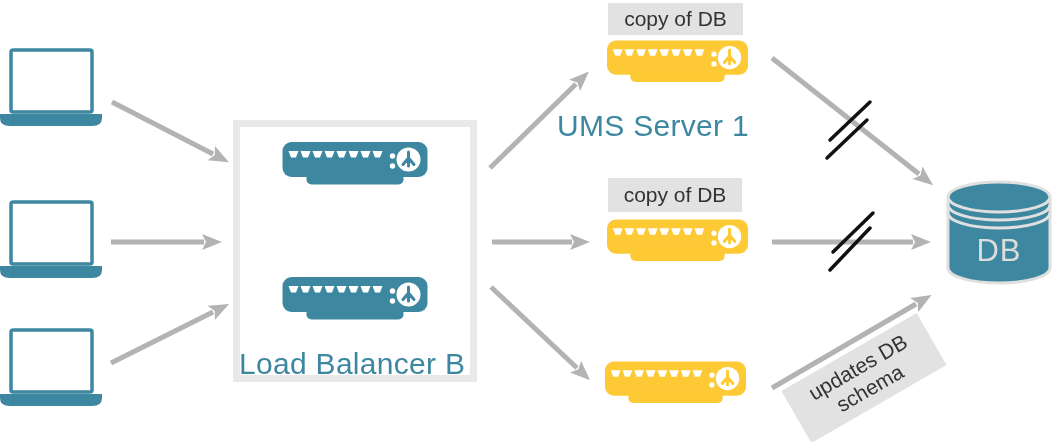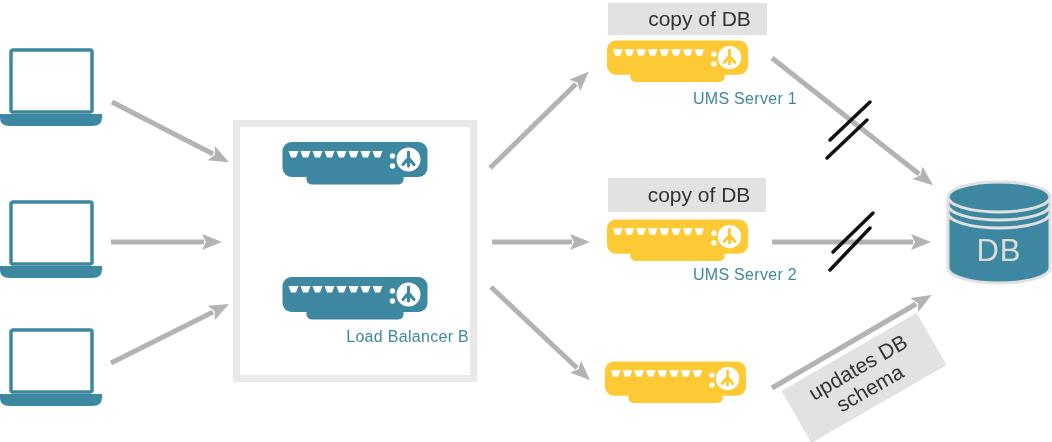--- a/index.html
+++ b/index.html
@@ -31,28 +31,28 @@
   .srv-teal .srv-body{fill:var(--teal);}
   .srv-yellow .srv-body{fill:var(--yellow);}
   .srv-teeth{fill:#ffffff;}
   .srv-dot{fill:#ffffff;}
   .srv-circle{fill:#ffffff;}
   .srv-teal .srv-branch{stroke:var(--teal);}
   .srv-yellow .srv-branch{stroke:var(--yellow);}
   .srv-branch{fill:none;stroke-width:3;stroke-linecap:round;stroke-linejoin:round;}
   
   .node-label{
-    color:var(--teal);font-size:16px;text-align:right;white-space:nowrap;
+    color:var(--teal);font-size:30px;text-align:left;white-space:nowrap;
     letter-spacing:0.3px;
+    margin-top:19px;
   }
   .badge{
     background:var(--badge-bg);color:var(--badge-text);font-size:21px;
     text-align:center;display:flex;align-items:center;justify-content:center;
     white-space:nowrap;
-    padding-left:24px;
   }
   .db-text{
     color:var(--db-label);font-size:31px;text-align:center;letter-spacing:1px;
   }
   .schema-note{
     left:786px;top:348px;width:156px;height:60px;
     background:var(--badge-bg);color:var(--badge-text);font-size:21px;
     display:flex;align-items:center;justify-content:center;text-align:center;
     white-space:pre-line;line-height:1.15;
     transform:rotate(-30deg);
@@ -118,21 +118,21 @@
 
   <svg class="abs srv-teal" style="left:278px;top:277px" width="154" height="43" viewBox="0 0 145 43">
     <rect class="srv-body" x="0" y="0" width="145" height="35" rx="9"></rect>
     <path class="srv-body" d="M24,33 h97 v4.5 a5,5 0 0 1 -5,5 h-87 a5,5 0 0 1 -5,-5 Z"></path>
     <path class="srv-teeth" d="M6,9 h10 l-2.5,6.5 h-5 Z M18,9 h10 l-2.5,6.5 h-5 Z M30,9 h10 l-2.5,6.5 h-5 Z M42,9 h10 l-2.5,6.5 h-5 Z M54,9 h10 l-2.5,6.5 h-5 Z M66,9 h10 l-2.5,6.5 h-5 Z M78,9 h10 l-2.5,6.5 h-5 Z M90,9 h10 l-2.5,6.5 h-5 Z"></path>
     <circle class="srv-dot" cx="110" cy="14" r="2.7"></circle>
     <circle class="srv-dot" cx="110" cy="24" r="2.7"></circle>
     <circle class="srv-circle" cx="126" cy="17.5" r="12"></circle>
     <path class="srv-branch" d="M126,10 V16 M126,16 L120.5,22.5 M126,16 L131.5,22.5 M126,16 V24"></path>
   </svg>
-  <div class="abs node-label" style="left:269px;top:328px;width:200px">Load Balancer B</div>
+  <div class="abs node-label" style="left:239px;top:328px;width:200px">Load Balancer B</div>
 
   <div class="abs badge" style="left:608px;top:3px;width:135px;height:32px">copy of DB</div>
   <svg class="abs srv-yellow" style="left:607px;top:40px" width="141" height="43" viewBox="0 0 145 43">
     <rect class="srv-body" x="0" y="0" width="145" height="35" rx="9"></rect>
     <path class="srv-body" d="M24,33 h97 v4.5 a5,5 0 0 1 -5,5 h-87 a5,5 0 0 1 -5,-5 Z"></path>
     <path class="srv-teeth" d="M6,9 h10 l-2.5,6.5 h-5 Z M18,9 h10 l-2.5,6.5 h-5 Z M30,9 h10 l-2.5,6.5 h-5 Z M42,9 h10 l-2.5,6.5 h-5 Z M54,9 h10 l-2.5,6.5 h-5 Z M66,9 h10 l-2.5,6.5 h-5 Z M78,9 h10 l-2.5,6.5 h-5 Z M90,9 h10 l-2.5,6.5 h-5 Z"></path>
     <circle class="srv-dot" cx="110" cy="14" r="2.7"></circle>
     <circle class="srv-dot" cx="110" cy="24" r="2.7"></circle>
     <circle class="srv-circle" cx="126" cy="17.5" r="12"></circle>
     <path class="srv-branch" d="M126,10 V16 M126,16 L120.5,22.5 M126,16 L131.5,22.5 M126,16 V24"></path>
@@ -142,21 +142,20 @@
   <div class="abs badge" style="left:608px;top:178px;width:134px;height:34px">copy of DB</div>
   <svg class="abs srv-yellow" style="left:607px;top:219px" width="141" height="43" viewBox="0 0 145 43">
     <rect class="srv-body" x="0" y="0" width="145" height="35" rx="9"></rect>
     <path class="srv-body" d="M24,33 h97 v4.5 a5,5 0 0 1 -5,5 h-87 a5,5 0 0 1 -5,-5 Z"></path>
     <path class="srv-teeth" d="M6,9 h10 l-2.5,6.5 h-5 Z M18,9 h10 l-2.5,6.5 h-5 Z M30,9 h10 l-2.5,6.5 h-5 Z M42,9 h10 l-2.5,6.5 h-5 Z M54,9 h10 l-2.5,6.5 h-5 Z M66,9 h10 l-2.5,6.5 h-5 Z M78,9 h10 l-2.5,6.5 h-5 Z M90,9 h10 l-2.5,6.5 h-5 Z"></path>
     <circle class="srv-dot" cx="110" cy="14" r="2.7"></circle>
     <circle class="srv-dot" cx="110" cy="24" r="2.7"></circle>
     <circle class="srv-circle" cx="126" cy="17.5" r="12"></circle>
     <path class="srv-branch" d="M126,10 V16 M126,16 L120.5,22.5 M126,16 L131.5,22.5 M126,16 V24"></path>
   </svg>
-  <div class="abs node-label" style="left:557px;top:266px;width:240px">UMS Server 2</div>
 
   <svg class="abs srv-yellow" style="left:605px;top:361px" width="141" height="43" viewBox="0 0 145 43">
     <rect class="srv-body" x="0" y="0" width="145" height="35" rx="9"></rect>
     <path class="srv-body" d="M24,33 h97 v4.5 a5,5 0 0 1 -5,5 h-87 a5,5 0 0 1 -5,-5 Z"></path>
     <path class="srv-teeth" d="M6,9 h10 l-2.5,6.5 h-5 Z M18,9 h10 l-2.5,6.5 h-5 Z M30,9 h10 l-2.5,6.5 h-5 Z M42,9 h10 l-2.5,6.5 h-5 Z M54,9 h10 l-2.5,6.5 h-5 Z M66,9 h10 l-2.5,6.5 h-5 Z M78,9 h10 l-2.5,6.5 h-5 Z M90,9 h10 l-2.5,6.5 h-5 Z"></path>
     <circle class="srv-dot" cx="110" cy="14" r="2.7"></circle>
     <circle class="srv-dot" cx="110" cy="24" r="2.7"></circle>
     <circle class="srv-circle" cx="126" cy="17.5" r="12"></circle>
     <path class="srv-branch" d="M126,10 V16 M126,16 L120.5,22.5 M126,16 L131.5,22.5 M126,16 V24"></path>
   </svg>

